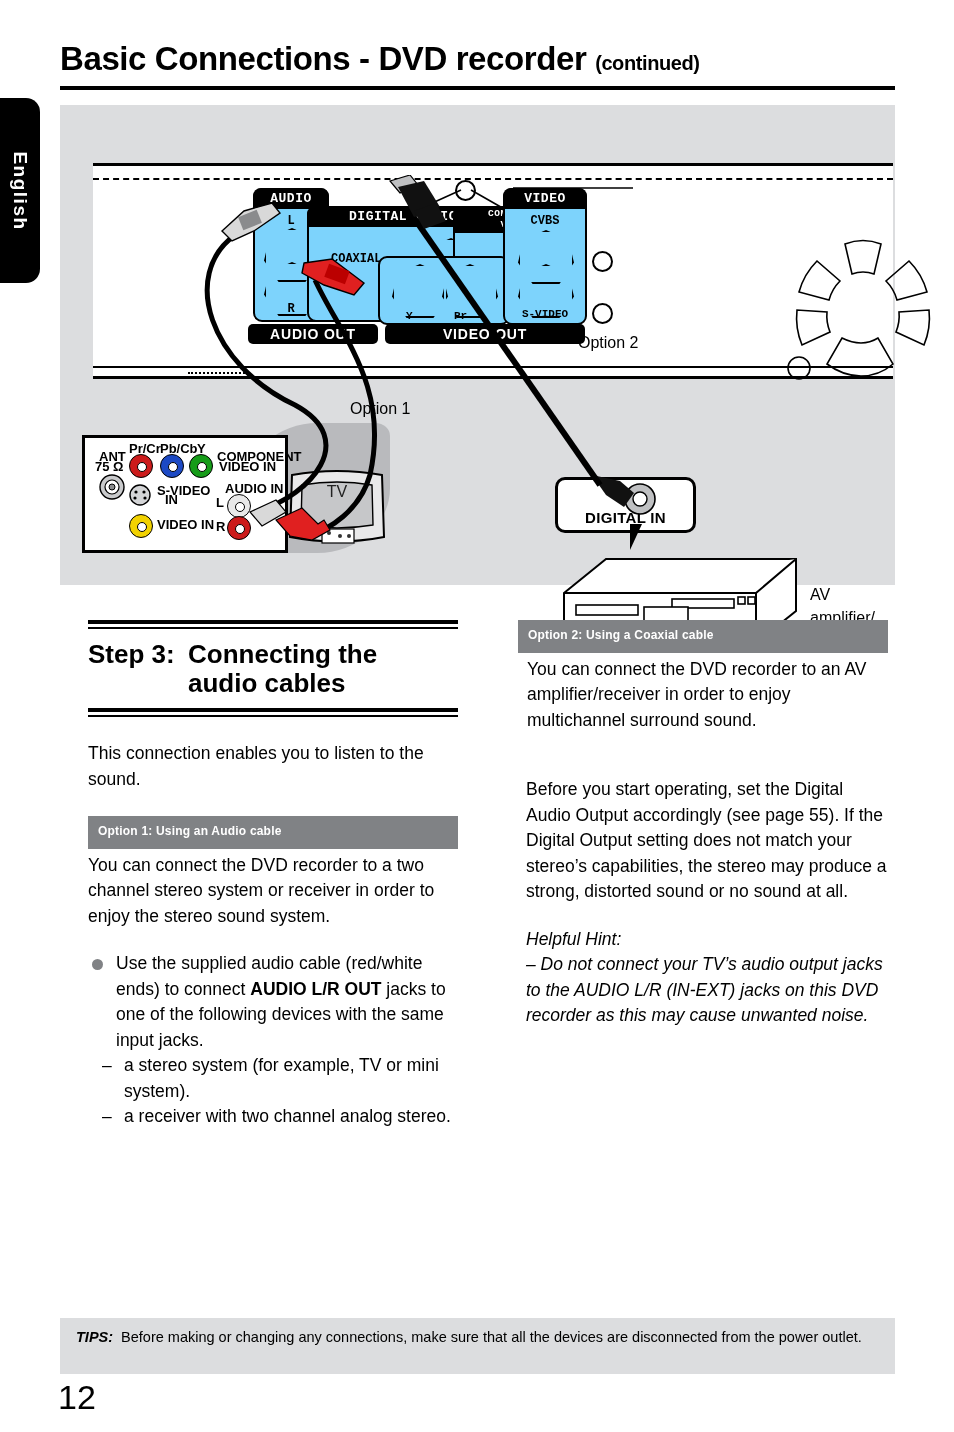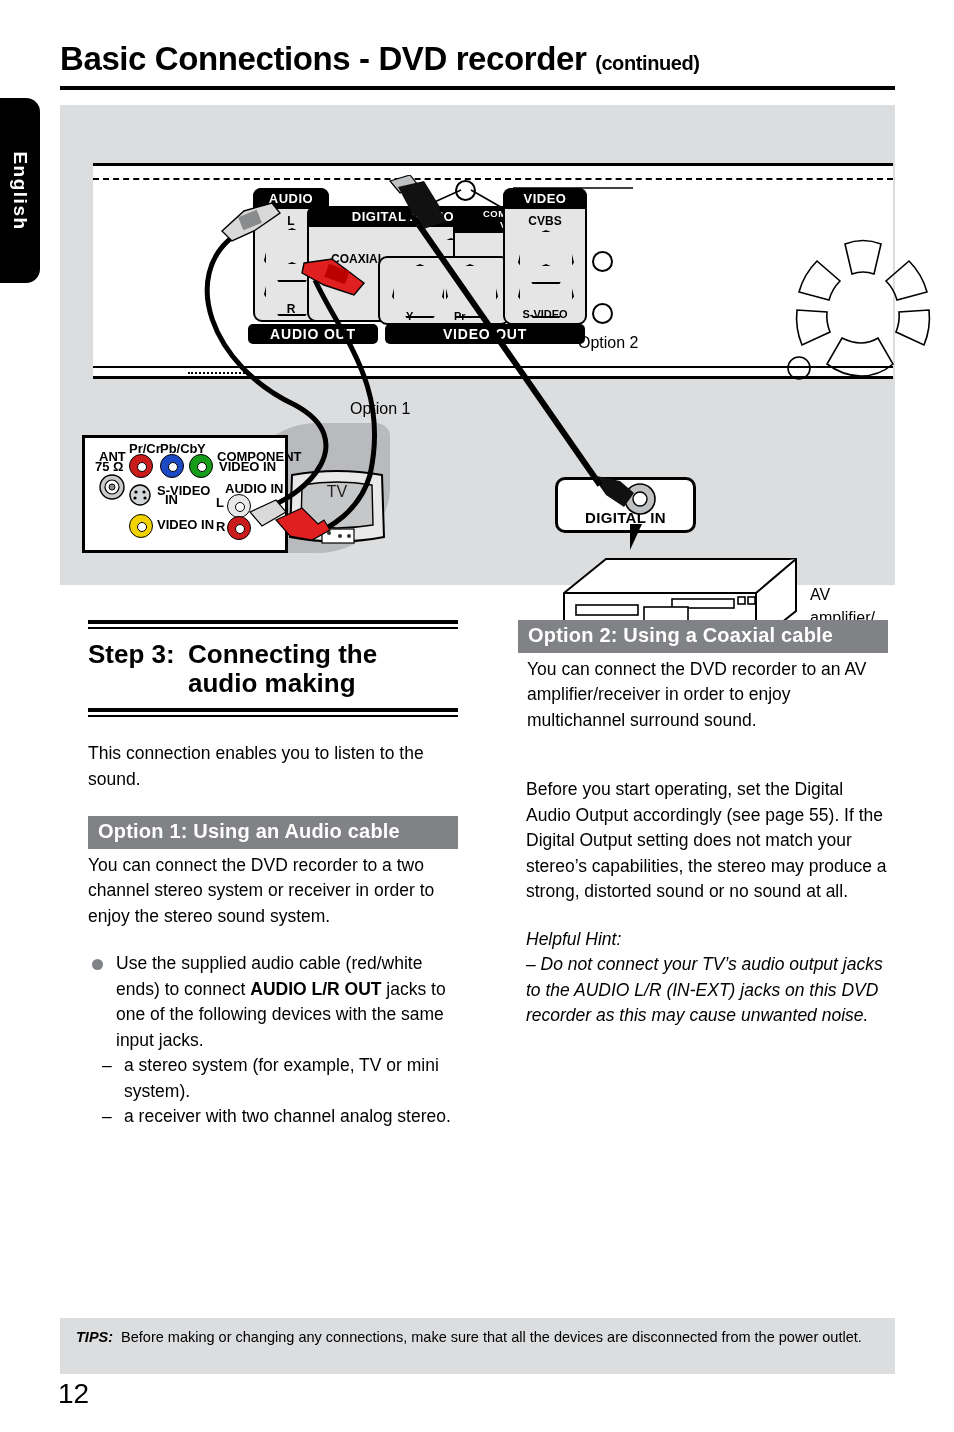--- a/index.html
+++ b/index.html
@@ -44,21 +44,21 @@
   .rec-panel .botline{
     position:absolute;left:0;bottom:8px;width:100%;height:2px;background:#000;
   }
   .rec-panel .botdash{
     position:absolute;left:95px;bottom:2px;width:60px;height:0;
     border-top:2px dotted #000;
   }
 
   
   .jackbox{
-    position:absolute;background:#e5e5e5;border:2.5px solid #000;border-radius:9px;
+    position:absolute;background:#7dd3fc;border:2.5px solid #000;border-radius:9px;font-family:Liberation Mono, monospace;
   }
   .jackbox .cap{
     position:absolute;left:-2px;top:-2px;right:-2px;height:21px;
     background:#000;color:#fff;border-radius:8px 8px 0 0;
     font-size:13px;font-weight:bold;text-align:center;line-height:21px;
     letter-spacing:0.5px;
   }
   .jackbox .cap.two{height:25px;line-height:11px;padding-top:2px;font-size:9.5px;}
   .jackbox .sub{
     position:absolute;font-size:12px;font-weight:bold;text-align:center;
@@ -122,21 +122,21 @@
   .rule-thick{height:4px;background:#000;}
   .rule-thin{height:2px;background:#000;margin-top:3px;}
 
   #step-head{
     font-size:26px;font-weight:bold;margin:11px 0 10px 0;line-height:29px;
   }
   #step-head .lbl{display:inline-block;width:100px;}
   #step-head .txt{display:inline-block;vertical-align:top;}
 
   .sec-head{
-    background:#808285;color:#fff;font-size:20px;font-weight:bold;
+    background:#808285;color:#fff;font-size:12px;font-weight:bold;
     padding:3px 0 4px 10px;letter-spacing:0.2px;
   }
   p{margin:0 0 0 0;}
   .gap{height:24px;}
   .gap-s{height:22px;}
 
   .bullet-row{position:relative;padding-left:28px;}
   .bullet-row .dot{
     position:absolute;left:4px;top:8px;width:11px;height:11px;
     border-radius:50%;background:#808285;
@@ -148,21 +148,21 @@
 
   
   #tips{
     position:absolute;left:60px;top:1318px;width:835px;height:56px;
     background:#dcdddf;
   }
   #tips .inner{position:absolute;left:16px;top:9px;right:14px;
     font-size:14.5px;line-height:20px;}
   #tips .kw{font-weight:bold;font-style:italic;margin-right:8px;}
   #tips .body{display:inline;}
-  #page-num{position:absolute;left:58px;top:1378px;font-size:28px;}
+  #page-num{position:absolute;left:58px;top:1378px;font-size:34px;}
 </style>
 </head>
 <body>
 
 <div id="english-tab">
   <div class="label">English</div>
 </div>
 
 <div id="page-title">
   <span>Basic Connections - DVD recorder</span>
@@ -354,21 +354,21 @@
     <path d="M4 22 L30 10 L40 22 L16 36 Z" fill="#d9d9d9" stroke="#000" stroke-width="1.2"></path>
     <path d="M30 30 L56 18 L72 34 L78 30 L84 40 L66 50 L44 46 Z" fill="#e02020" stroke="#000" stroke-width="1.2"></path>
   </svg>
 </div>
 
 <div class="col" id="col-left">
   <div class="rule-thick"></div>
   <div class="rule-thin"></div>
 
   <div id="step-head">
-    <span class="lbl">Step 3:</span><span class="txt"><span>Connecting the</span><br><span>audio making</span></span>
+    <span class="lbl">Step 3:</span><span class="txt"><span>Connecting the</span><br><span>audio cables</span></span>
   </div>
 
   <div class="rule-thick"></div>
   <div class="rule-thin"></div>
 
   <div class="gap"></div>
   <p>This connection enables you to listen to the sound.</p>
 
   <div class="gap"></div>
   <div class="sec-head">Option 1: Using an Audio cable</div>

